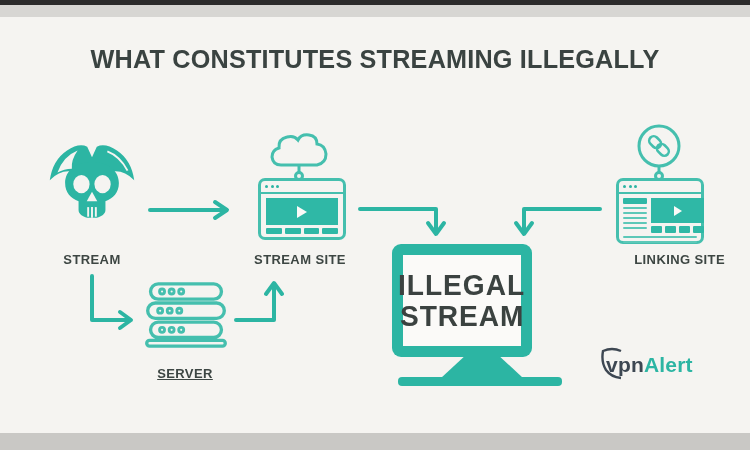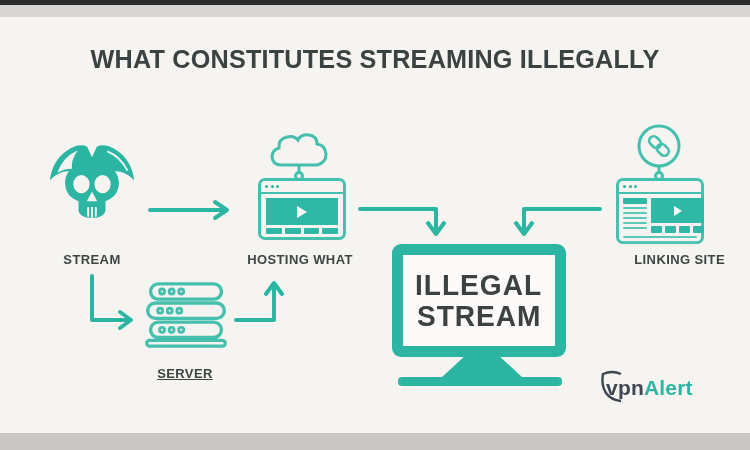--- a/index.html
+++ b/index.html
@@ -48,42 +48,42 @@
   .thumb-row{display:flex;gap:3px;}
   .thumb{background:#2fb8a6;border-radius:1px;}
   .txt-line{background:#5cc8b8;border-radius:1px;height:2px;}
   .ring{
     position:absolute;width:10px;height:10px;border:3px solid #45bfae;border-radius:50%;
     background:#f5f4f1;box-sizing:border-box;
   }
 
   
   .monitor-body{
-    position:absolute;left:392px;top:244px;width:174px;height:113px;
+    position:absolute;left:392px;top:244px;width:140px;height:113px;
     background:#2cb5a3;border-radius:9px;
   }
   .monitor-screen{
     position:absolute;left:11px;top:11px;right:11px;bottom:11px;background:#fbfaf8;
     display:flex;flex-direction:column;align-items:center;justify-content:center;
   }
   .monitor-text{
     font-size:29px;font-weight:bold;color:#3b4240;letter-spacing:1px;line-height:1.04;
     text-align:center;transform:scaleX(.97);
   }
   .monitor-neck{
     position:absolute;left:441px;top:356px;width:82px;height:22px;background:#2cb5a3;
     clip-path:polygon(29% 0,71% 0,100% 100%,0 100%);
   }
   .monitor-base{
     position:absolute;left:398px;top:377px;width:164px;height:9px;background:#2cb5a3;
     border-radius:4px;
   }
 
   
-  .logo{position:absolute;left:598px;top:369px;width:130px;height:40px;}
+  .logo{position:absolute;left:598px;top:346px;width:130px;height:40px;}
   .logo-text{position:absolute;left:8px;top:7px;font-size:21px;font-weight:bold;letter-spacing:.2px;}
   .logo-prefix{color:#3d4752;}
   .logo-suffix{color:#2cb5a3;}
 </style>
 </head>
 <body>
 
 <div class="canvas">
 
   <div class="bar-top-dark"></div>
@@ -138,21 +138,21 @@
     <div class="video" style="margin:4px 5px 0 5px;height:27px;">
       <span class="play"></span>
     </div>
     <div class="thumb-row" style="margin:3px 5px 0 5px;">
       <span class="thumb" style="width:17px;height:6px;"></span>
       <span class="thumb" style="width:17px;height:6px;"></span>
       <span class="thumb" style="width:17px;height:6px;"></span>
       <span class="thumb" style="width:17px;height:6px;"></span>
     </div>
   </div>
-  <div class="node-label" id="lbl-hosting">HOSTING WHAT</div>
+  <div class="node-label" id="lbl-hosting">STREAM SITE</div>
 
   <svg class="abs" style="left:138px;top:281px;" width="96" height="68" viewBox="0 0 100 71" fill="none" stroke="#45bfae" stroke-width="3.5">
     <rect x="13" y="3" width="74" height="16" rx="8"></rect>
     <rect x="10" y="23" width="80" height="16" rx="8"></rect>
     <rect x="13" y="43" width="74" height="16" rx="8"></rect>
     <rect x="9" y="62" width="82" height="6" rx="3"></rect>
     <g stroke-width="3">
       <circle cx="25" cy="11" r="2.6"></circle>
         <circle cx="35" cy="11" r="2.6"></circle>
         <circle cx="45" cy="11" r="2.6"></circle>

